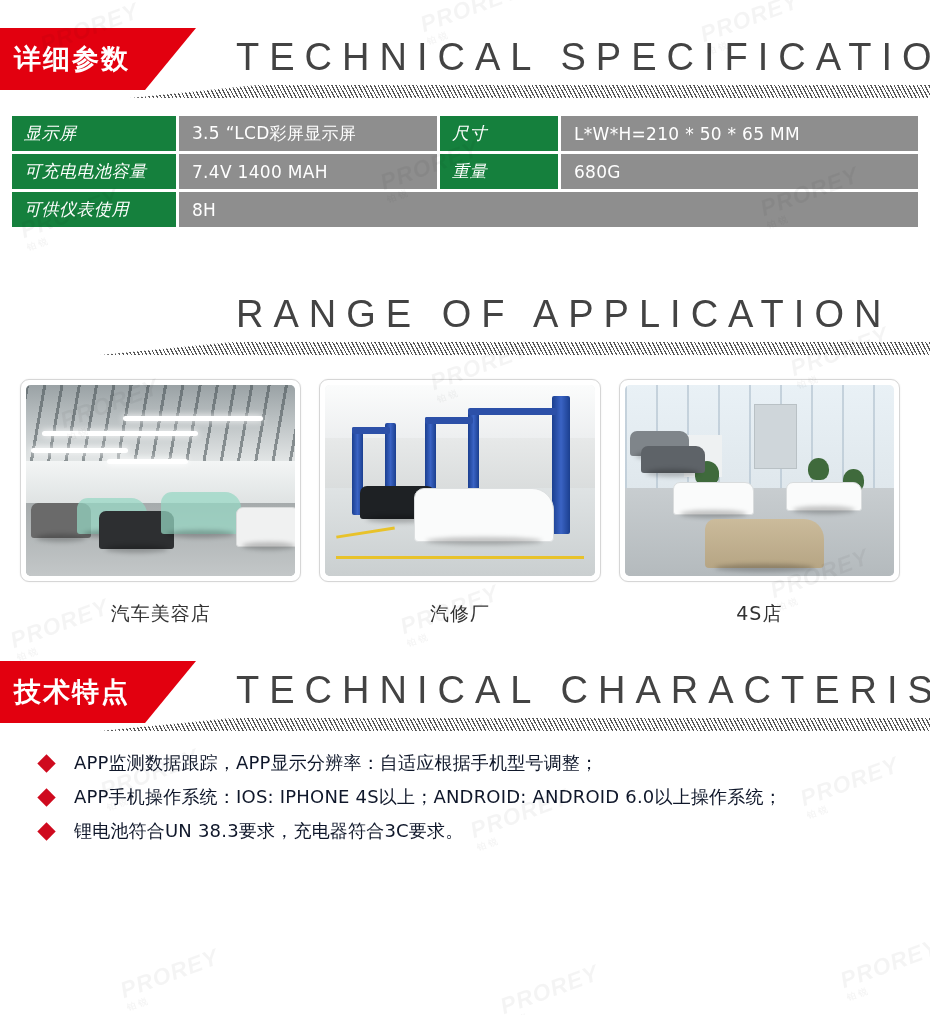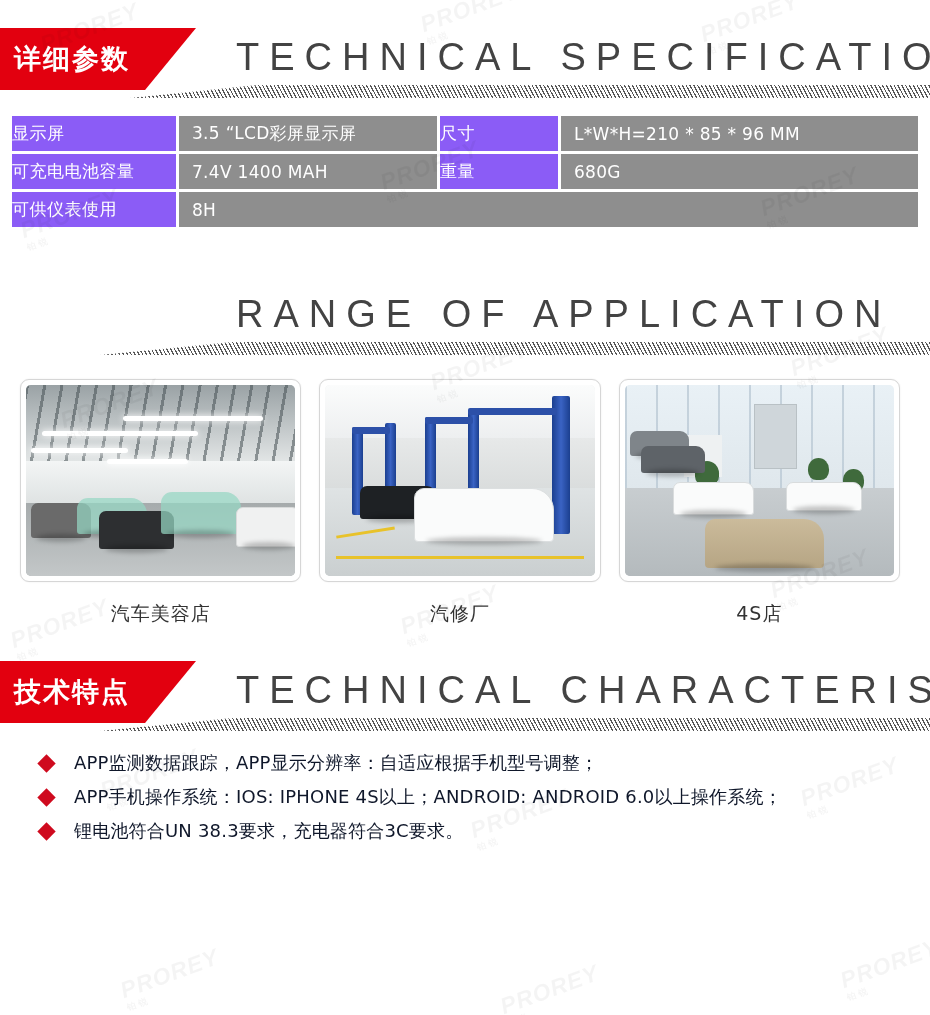--- a/index.html
+++ b/index.html
@@ -108,25 +108,27 @@
     gap: 3px;
     height: 35px;
   }
   .cell {
     display: flex;
     align-items: center;
     font-size: 17px;
     font-family: "DejaVu Sans", "Liberation Sans", sans-serif;
   }
   .cell-label {
-    background: #8b5cf6;
+    background: #15803d;
     color: #ffffff;
+    padding-left: 12px;
     width: 164px;
     flex: 0 0 164px;
     letter-spacing: 0.5px;
+    font-style: italic;
   }
   .cell-label.narrow { width: 118px; flex: 0 0 118px; }
   .cell-value {
     background: #8e8e8e;
     color: #ffffff;
     padding-left: 13px;
     flex: 1 1 auto;
     letter-spacing: 0.3px;
   }
   .cell-value.fixed { width: 258px; flex: 0 0 258px; }
@@ -290,21 +292,21 @@
     <span>详细参数</span>
   </div>
   <div class="banner-en">TECHNICAL SPECIFICATION</div>
 </div>
 
 <div class="spec-table">
   <div class="spec-row">
     <div class="cell cell-label">显示屏</div>
     <div class="cell cell-value fixed">3.5 “LCD彩屏显示屏</div>
     <div class="cell cell-label narrow">尺寸</div>
-    <div class="cell cell-value">L*W*H=210 * 85 * 96 MM</div>
+    <div class="cell cell-value">L*W*H=210 * 50 * 65 MM</div>
   </div>
   <div class="spec-row">
     <div class="cell cell-label">可充电电池容量</div>
     <div class="cell cell-value fixed">7.4V 1400 MAH</div>
     <div class="cell cell-label narrow">重量</div>
     <div class="cell cell-value">680G</div>
   </div>
   <div class="spec-row">
     <div class="cell cell-label">可供仪表使用</div>
     <div class="cell cell-value">8H</div>

